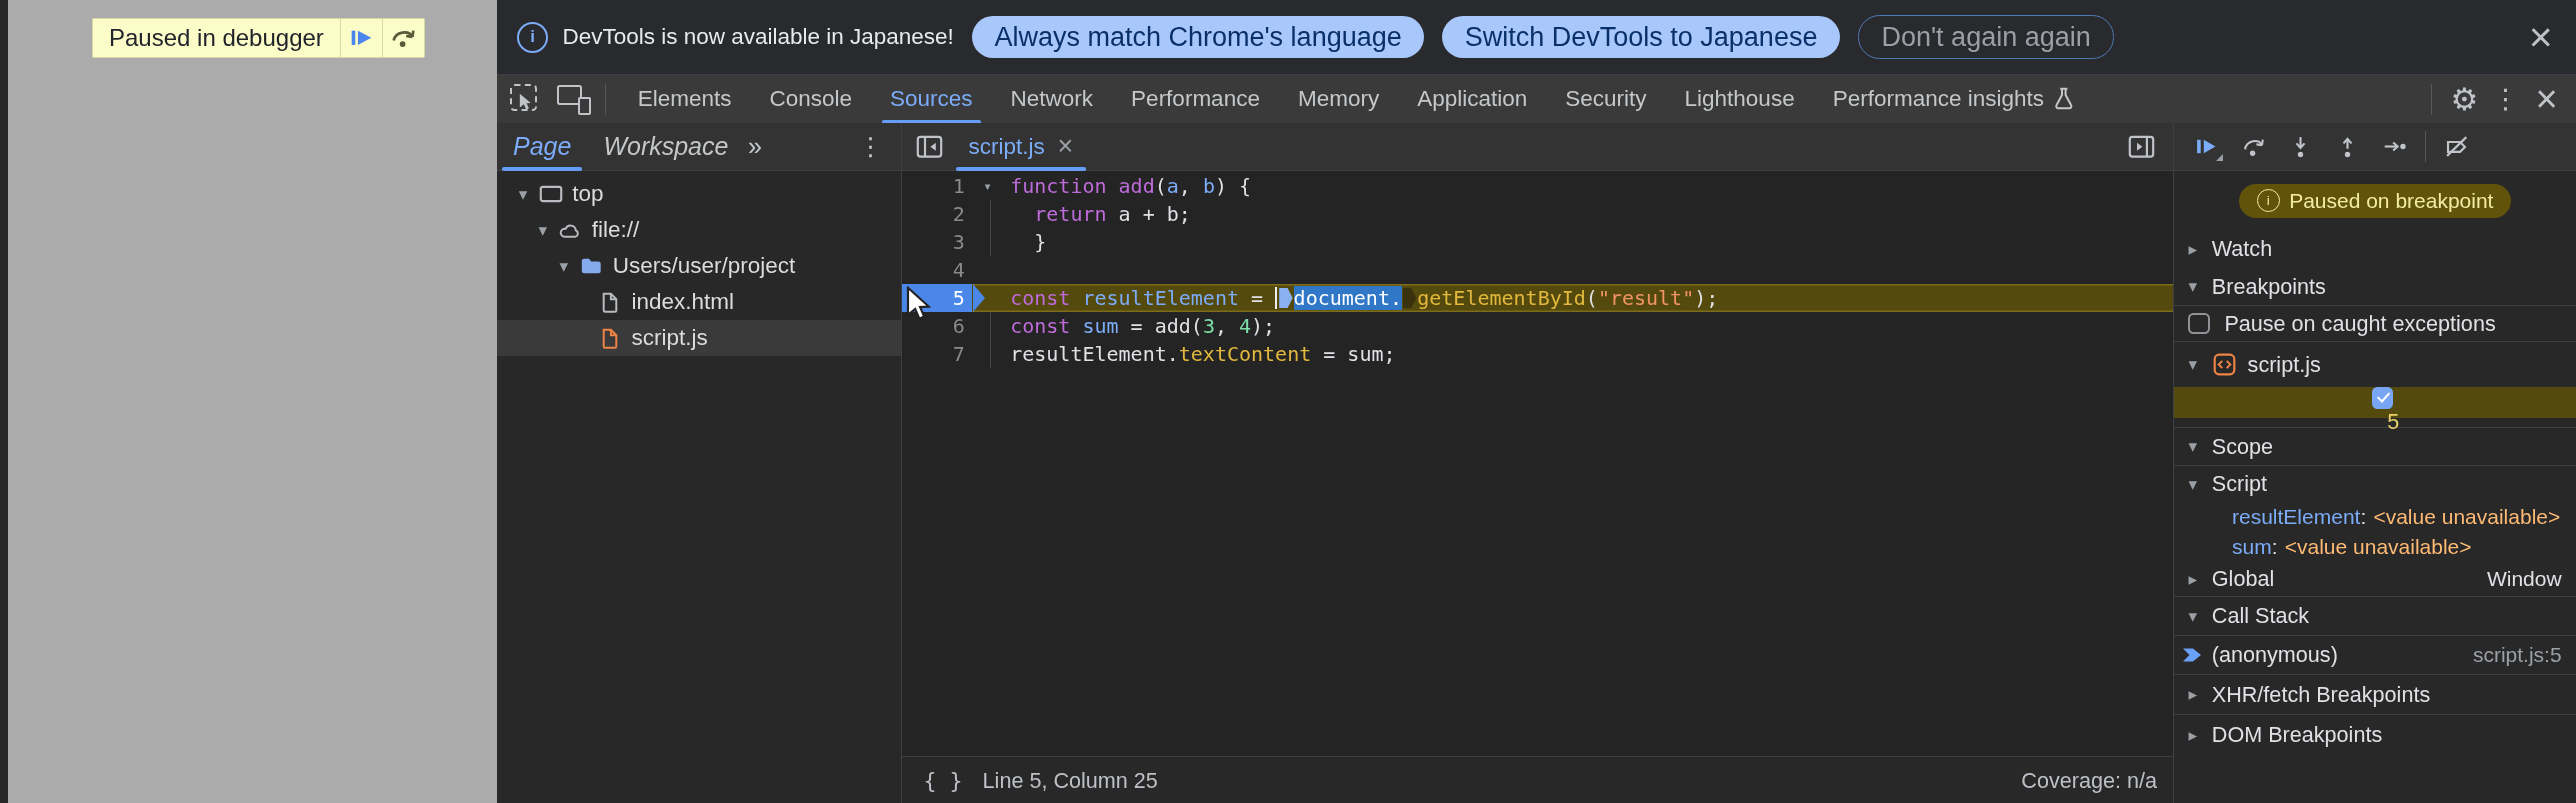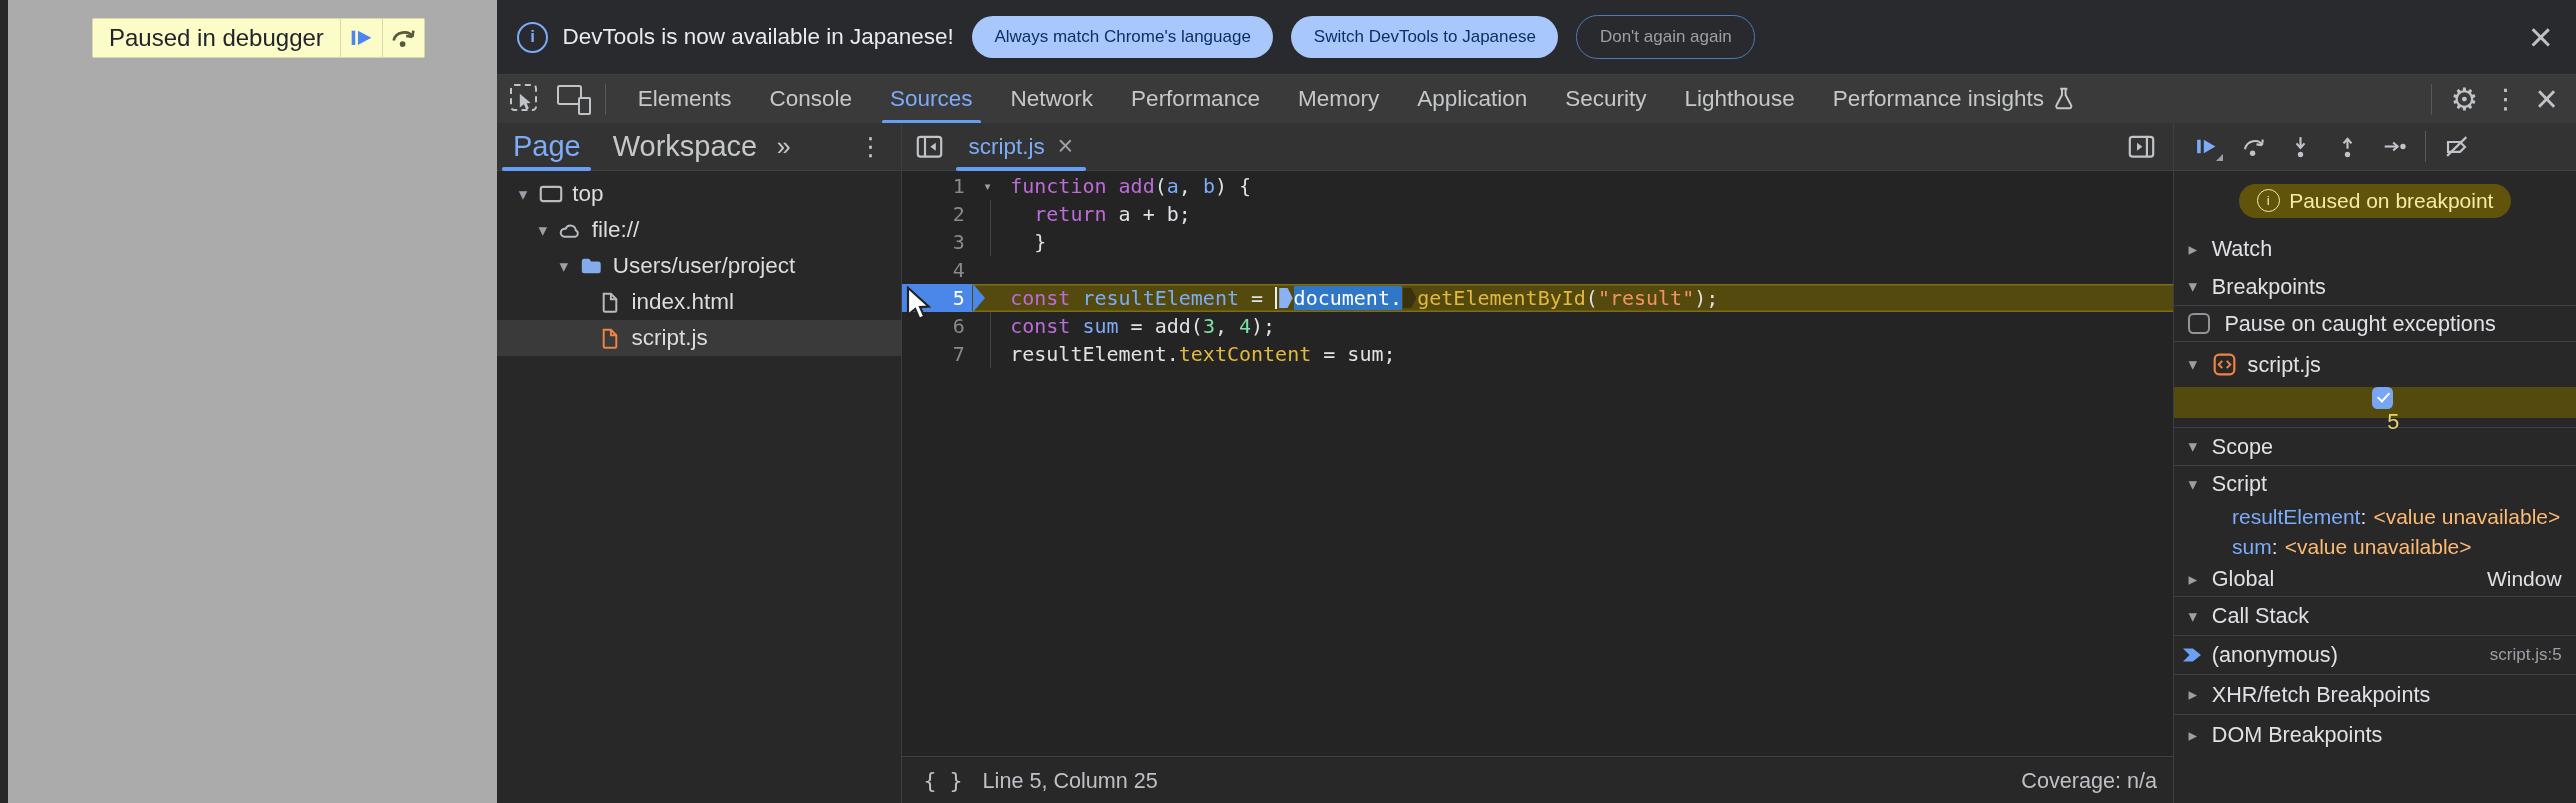--- a/index.html
+++ b/index.html
@@ -17,21 +17,21 @@
 
   
   .devtools{position:absolute;left:497px;top:0;width:2079px;height:804px;background:#282828;}
 
   
   .infobar{position:absolute;left:0;top:0;width:100%;height:75px;background:#292a2d;
     display:flex;align-items:center;border-bottom:0.9px solid #3c3f43;box-sizing:border-box;}
   .info-circle{width:27px;height:27px;border:2.3px solid #7cacf8;border-radius:50%;margin-left:20px;
     display:flex;align-items:center;justify-content:center;color:#7cacf8;font-size:17px;font-weight:bold;flex:none;}
   .info-msg{margin-left:14.4px;font-size:22.5px;color:#e8eaed;white-space:nowrap;}
-  .pill{height:42px;border-radius:21.6px;background:#a8c7fa;color:#0a3069;font-size:17px;
+  .pill{height:42px;border-radius:21.6px;background:#a8c7fa;color:#0a3069;font-size:27px;
     display:flex;align-items:center;padding:0 22.5px;margin-left:18px;white-space:nowrap;cursor:default;}
   .pill.outlined{background:transparent;border:1.8px solid #4f7ab5;color:#9aa0a6;}
   .infobar .spacer{flex:1;}
   .infobar .close-x{font-size:41px;color:#bdc1c6;margin-right:23.4px;line-height:1;}
 
   
   .tabbar{position:absolute;left:0;top:75px;width:100%;height:49px;background:#3a3a3a;
     display:flex;align-items:center;border-bottom:0.9px solid #2a2a2a;box-sizing:border-box;}
   .inspect-btn{position:relative;width:31px;height:31px;margin-left:12.6px;flex:none;}
   .inspect-box{position:absolute;left:0;top:0;width:23.4px;height:23.4px;border:2.3px dashed #c0c4c9;border-radius:4.5px;}
@@ -47,21 +47,21 @@
   .tabbar .spacer{flex:1;}
   .icon-btn{width:41px;height:41px;display:flex;align-items:center;justify-content:center;flex:none;color:#c0c4c9;}
   .gear-glyph{font-size:31px;}
   .dots-glyph{font-size:27px;letter-spacing:0;}
   .x-glyph{font-size:38px;}
 
   
   .subbar{position:absolute;left:0;top:123px;width:100%;height:48px;display:flex;}
   .nav-head{width:405px;box-sizing:border-box;background:#333333;border-bottom:0.9px solid #3c3f43;
     border-right:0.9px solid #3c3f43;display:flex;align-items:center;}
-  .nav-tab{position:relative;height:48px;display:flex;align-items:center;padding:0 16px;font-size:29px;color:#c5c8ca;}
+  .nav-tab{position:relative;height:48px;display:flex;align-items:center;padding:0 16px;font-size:25px;color:#c5c8ca;font-style:italic;}
   .nav-tab.selected{color:#7cacf8;}
   .nav-tab.selected::after{content:"";position:absolute;left:5.4px;right:5.4px;bottom:0;height:3.6px;background:#669df6;border-radius:1.8px;}
   .nav-more{font-size:25px;color:#c5c8ca;margin-left:3.6px;}
   .nav-head .spacer{flex:1;}
   .nav-dots{font-size:25px;color:#c5c8ca;margin-right:18px;}
   .tabstrip{width:1271px;box-sizing:border-box;background:#333333;border-bottom:0.9px solid #3c3f43;
     display:flex;align-items:center;position:relative;}
   .pane-toggle{margin-left:14.4px;display:flex;flex:none;}
   .src-tab{position:relative;height:48px;display:flex;align-items:center;margin-left:12.6px;padding:0 12.6px;}
   .src-tab .lbl{font-size:22.5px;color:#7cacf8;}
@@ -144,21 +144,21 @@
   .pad10{height:9px;}
   .scope-var{height:30px;display:flex;align-items:center;padding-left:58px;
     font-size:21px;white-space:nowrap;}
   .var-name{color:#7cacf8;}
   .var-colon{color:#dfe1e5;margin-right:7.2px;}
   .var-value{color:#fdba74;}
   .global-row .gvalue{margin-left:auto;margin-right:14.4px;color:#dfe1e5;font-size:21px;}
   .frame-row{height:38px;display:flex;align-items:center;padding:0 14.4px 0 9px;font-size:21.6px;color:#dfe1e5;}
   .cs-arrow{width:18px;height:18px;flex:none;margin-right:10.8px;background:#6ba1f5;
     clip-path:polygon(0 14%,55% 14%,100% 50%,55% 86%,0 86%,36% 50%);}
-  .frame-loc{margin-left:auto;color:#9aa0a6;font-size:17px;}
+  .frame-loc{margin-left:auto;color:#9aa0a6;font-size:21px;}
   svg{display:block;}
 </style>
 </head>
 <body>
 
 <div class="screen">
 
   <div class="webpage">
     <div class="paused-pill">
       <div class="pp-label">Paused in debugger</div>

